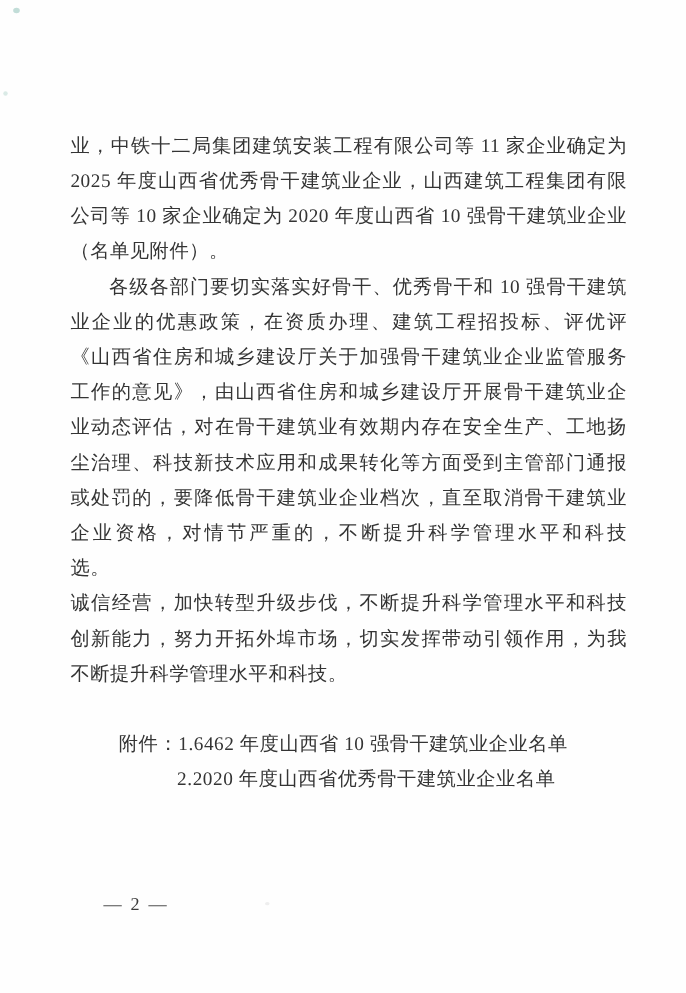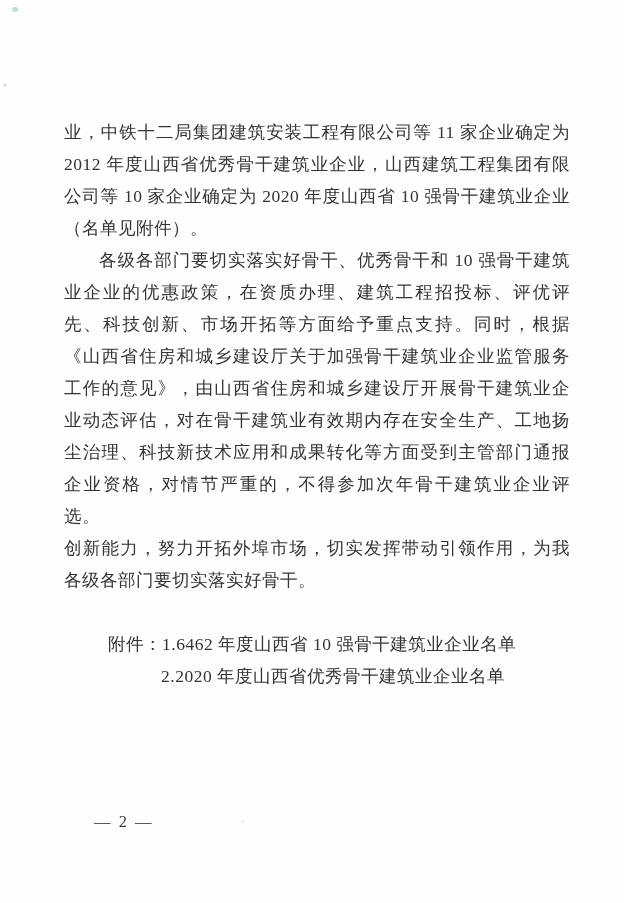--- a/index.html
+++ b/index.html
@@ -91,36 +91,37 @@
 
 <div class="page">
 
   <span class="speck speck-1"></span>
   <span class="speck speck-2"></span>
   <span class="speck speck-3"></span>
 
   <div class="content">
 
     <div class="line j">业，中铁十二局集团建筑安装工程有限公司等 11 家企业确定为</div>
-    <div class="line j">2012 年度山西省优秀骨干建筑业企业，山西建筑工程集团有限</div>
+    <div class="line j">2025 年度山西省优秀骨干建筑业企业，山西建筑工程集团有限</div>
     <div class="line j">公司等 10 家企业确定为 2020 年度山西省 10 强骨干建筑业企业</div>
     <div class="line last">（名单见附件）。</div>
 
     <div class="line j indent">各级各部门要切实落实好骨干、优秀骨干和 10 强骨干建筑</div>
     <div class="line j">业企业的优惠政策，在资质办理、建筑工程招投标、评优评</div>
-    <div class="line j">先、科技创新、市场开拓等方面给予重点支持。同时，根据</div>
     <div class="line j">《山西省住房和城乡建设厅关于加强骨干建筑业企业监管服务</div>
     <div class="line j">工作的意见》，由山西省住房和城乡建设厅开展骨干建筑业企</div>
     <div class="line j">业动态评估，对在骨干建筑业有效期内存在安全生产、工地扬</div>
     <div class="line j">尘治理、科技新技术应用和成果转化等方面受到主管部门通报</div>
-    <div class="line j">企业资格，对情节严重的，不得参加次年骨干建筑业企业评</div>
+    <div class="line j">或处罚的，要降低骨干建筑业企业档次，直至取消骨干建筑业</div>
+    <div class="line j">企业资格，对情节严重的，不断提升科学管理水平和科技</div>
     <div class="line last">选。</div>
 
+    <div class="line j">诚信经营，加快转型升级步伐，不断提升科学管理水平和科技</div>
     <div class="line j">创新能力，努力开拓外埠市场，切实发挥带动引领作用，为我</div>
-    <div class="line last">各级各部门要切实落实好骨干。</div>
+    <div class="line last">不断提升科学管理水平和科技。</div>
 
     <div class="spacer"></div>
 
     <div class="line last attach-1">附件：1.6462 年度山西省 10 强骨干建筑业企业名单</div>
     <div class="line last attach-2">2.2020 年度山西省优秀骨干建筑业企业名单</div>
   </div>
 
   <div class="page-number">— 2 —</div>
 
 </div>

